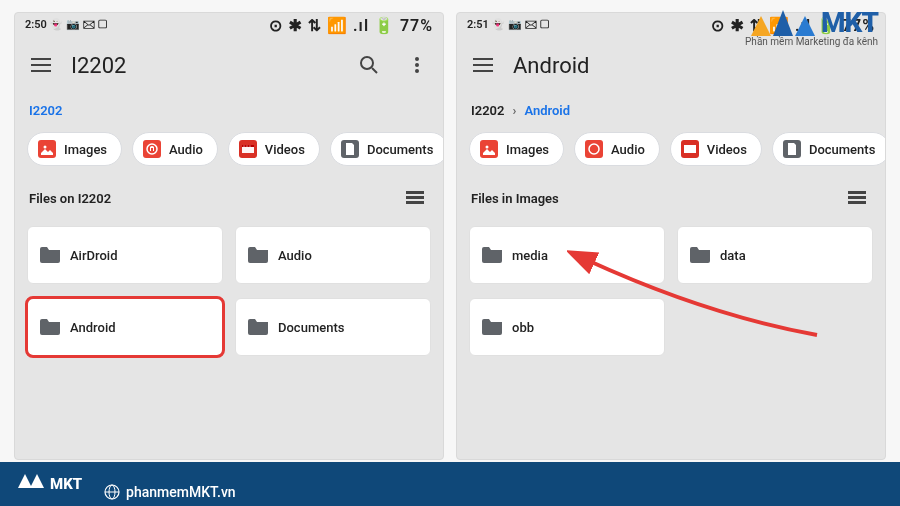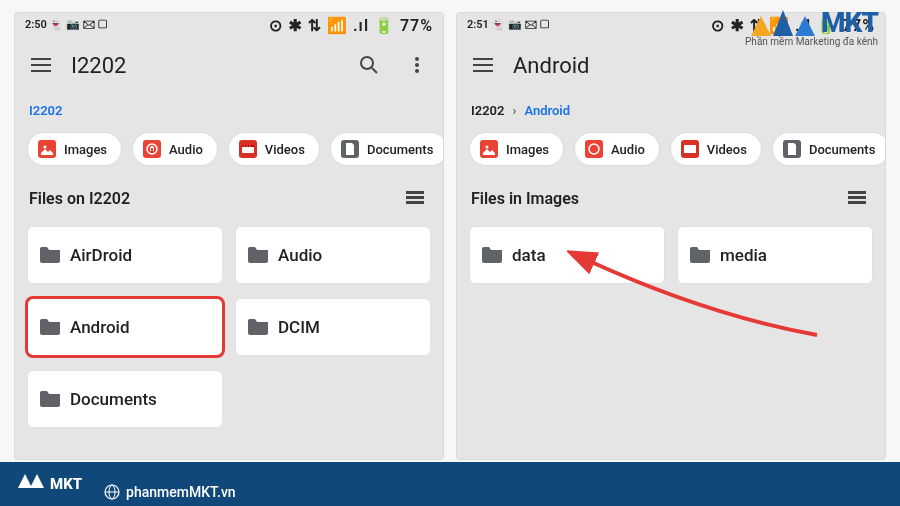--- a/index.html
+++ b/index.html
@@ -103,21 +103,21 @@
   .chip-icon.vid { background: #d93025; }
   .chip-icon.doc { background: #5f6368; }
   .chip-icon svg { width: 12px; height: 12px; fill: #fff; }
   .section-row {
     display: flex;
     justify-content: space-between;
     align-items: center;
     padding: 6px 14px;
   }
   .section-label {
-    font-size: 16px;
+    font-size: 13px;
     font-weight: 600;
     color: #222;
   }
   .view-toggle {
     width: 28px; height: 28px;
     display: flex; align-items: center; justify-content: center;
     cursor: pointer;
   }
   .grid {
     padding: 8px 12px;
@@ -126,21 +126,21 @@
     gap: 14px 12px;
   }
   .folder {
     border: 1px solid #e0e0e0;
     border-radius: 6px;
     height: 58px;
     display: flex;
     align-items: center;
     gap: 10px;
     padding: 0 12px;
-    font-size: 17px;
+    font-size: 13px;
     font-weight: 500;
     color: #222;
     background: #fff;
     cursor: pointer;
     position: relative;
   }
   .folder.highlight { outline: 3px solid #e53935; outline-offset: -1px; }
   .folder-icon {
     width: 20px; height: 16px; background: #5f6368;
     clip-path: polygon(0 0, 35% 0, 45% 18%, 100% 18%, 100% 100%, 0 100%);
@@ -304,24 +304,20 @@
         <div class="folder">
             <span class="folder-icon"></span>
             <span>Audio</span>
           </div>
         <div class="folder highlight">
             <span class="folder-icon"></span>
             <span>Android</span>
           </div>
         <div class="folder">
             <span class="folder-icon"></span>
-            <span>DCIM</span>
-          </div>
-        <div class="folder">
-            <span class="folder-icon"></span>
             <span>Documents</span>
           </div>
       </div>
     </div>
 
     <div class="phone" style="position:relative">
       <div class="statusbar">
         <span><span>2:51</span>&nbsp;<span>👻 📷 🖂 ▢</span></span>
         <span class="status-icons">⊙ ✱ ⇅ 📶 .ıl 🔋 77%</span>
       </div>
@@ -381,25 +377,29 @@
           <svg width="18" height="14" viewBox="0 0 18 14">
               <rect width="18" height="3" fill="#444"></rect>
               <rect y="5" width="18" height="3" fill="#444"></rect>
               <rect y="10" width="18" height="3" fill="#444"></rect>
             </svg>
         </div>
       </div>
       <div class="grid">
         <div class="folder">
             <span class="folder-icon"></span>
+            <span>media</span>
+          </div>
+        <div class="folder">
+            <span class="folder-icon"></span>
             <span>data</span>
           </div>
         <div class="folder">
             <span class="folder-icon"></span>
-            <span>media</span>
+            <span>obb</span>
           </div>
       </div>
 
       <svg class="arrow-svg" style="left:110px; top:232px;" width="260" height="110" viewBox="0 0 260 110">
         <defs>
             <marker id="ah" markerWidth="10" markerHeight="10" refX="2" refY="3" orient="auto">
               <path d="M0,0 L0,6 L8,3 Z" fill="#e53935"></path>
             </marker>
           </defs>
         <path d="M250,90 Q140,70 20,15" stroke="#e53935" stroke-width="4" fill="none" marker-end="url(#ah)"></path>

